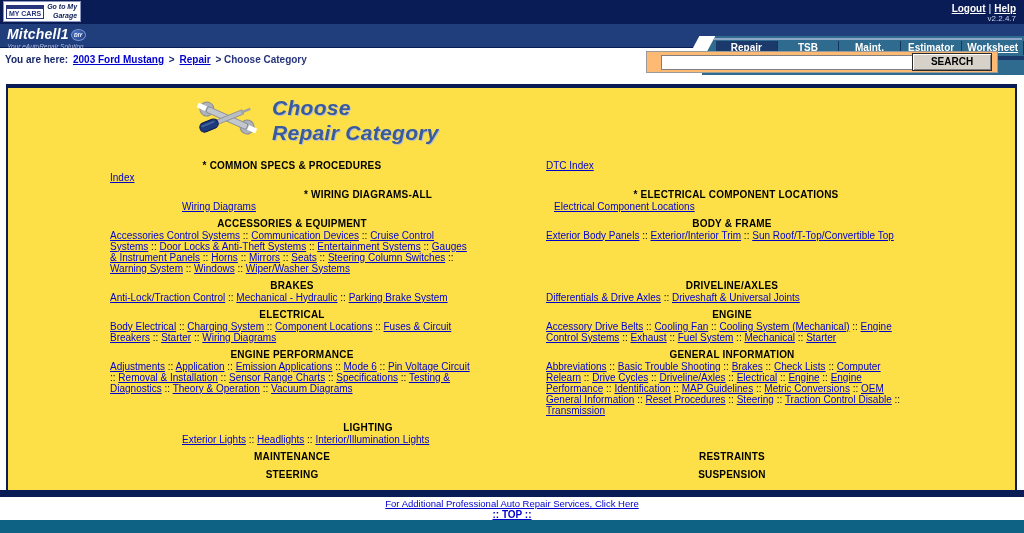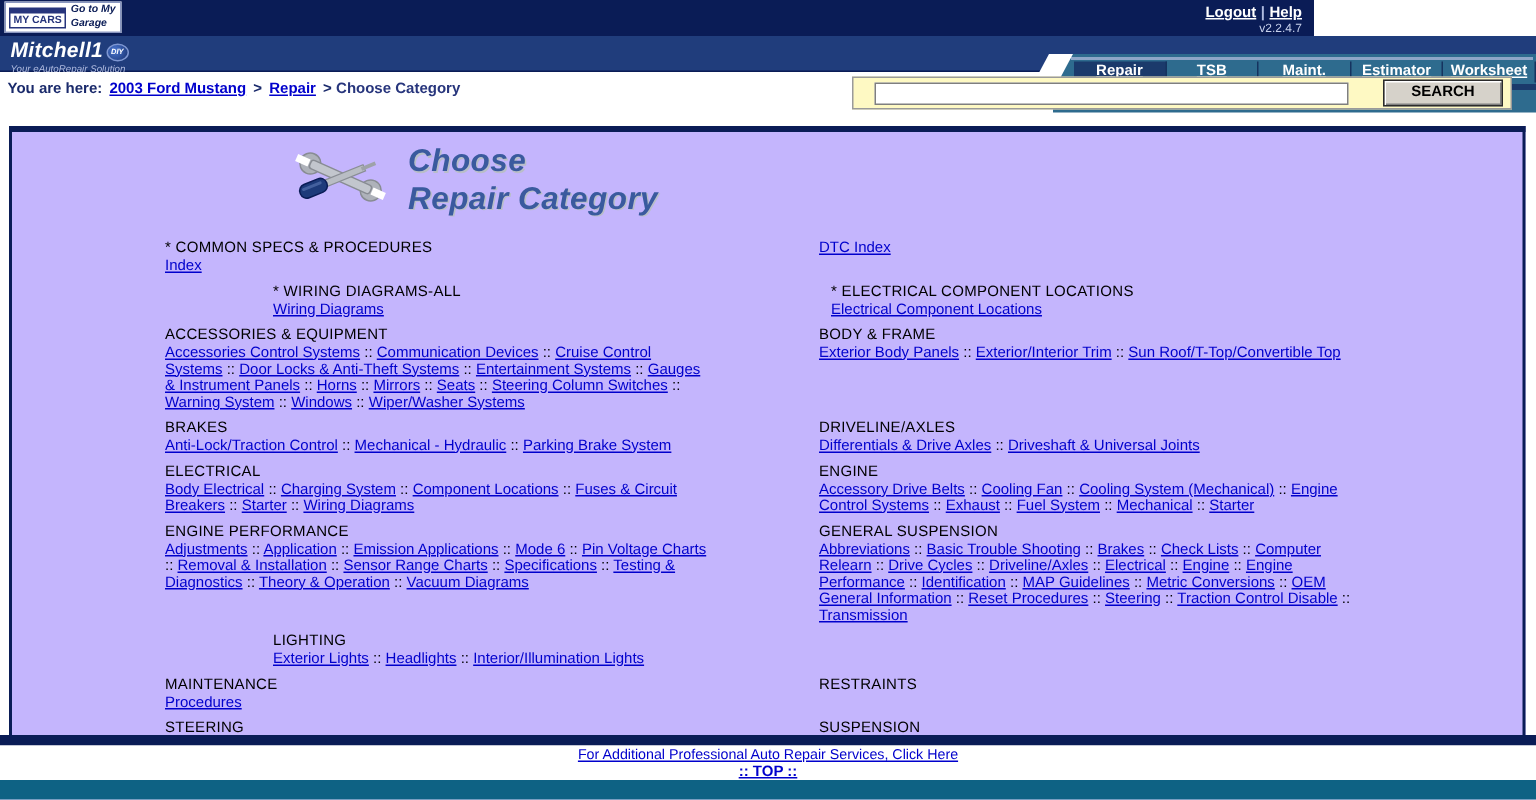--- a/index.html
+++ b/index.html
@@ -4,21 +4,21 @@
 <style>
   * { box-sizing: border-box; }
   html,body { margin:0; padding:0; }
   body {
     width:1024px; height:533px; position:relative; overflow:hidden;
     background:#ffffff; font-family:"Liberation Sans", sans-serif;
   }
   a { cursor:pointer; }
 
   
-  .topbar { position:absolute; left:0; top:0; width:876px; height:24px; background:#0a1c56; }
+  .topbar { position:absolute; left:0; top:0; width:1024px; height:24px; background:#0a1c56;text-align:right; }
   .mycars {
     position:absolute; left:3px; top:1px; height:21px; background:#fff;
     border:1px solid #8a97c0; display:flex; align-items:center; gap:3px; padding:1px 3px 1px 2px; cursor:pointer;
   }
   .plate {
     border:1px solid #27357c; border-top-width:4px; font-size:7px; font-weight:bold;
     color:#27357c; padding:1px 2px; line-height:1; white-space:nowrap;
   }
   .garage { font-size:7px; font-weight:bold; font-style:italic; color:#0a1c56; line-height:1.15; white-space:nowrap; }
   .logout-help { position:absolute; right:8px; top:3px; font-size:10px; font-weight:bold; color:#fff; }
@@ -52,51 +52,51 @@
   
   .breadcrumb {
     position:absolute; left:0; top:48px; width:570px; height:26px; background:#fff;
     padding:6px 0 0 5px; font-size:10px; font-weight:bold; color:#1a2a6b;
   }
   .breadcrumb a { color:#0000cc; text-decoration:underline; margin:0 2px; }
   .breadcrumb .cur { color:#27357c;text-align:right; }
 
   
   .search-panel {
-    position:absolute; right:16px; top:51px; width:440px; height:22px; background:#fef9c3;
+    position:absolute; right:26px; top:51px; width:352px; height:22px; background:#fdba74;
     border:1px solid #9a9a9a;
   }
   .search-input {
     position:absolute; left:14px; top:3px; width:316px; height:15px;
     border:1px solid #7f7f7f; font-size:10px; padding:0 3px; font-family:"Liberation Sans",sans-serif;
   }
   .search-btn {
     position:absolute; right:5px; top:1px; width:80px; height:18px;
     background:#d6d2ca; border:1px solid #2b2b2b;
     box-shadow: inset 1px 1px 0 #ffffff, inset -1px -1px 0 #808080;
     font-size:10px; font-weight:bold; color:#000; font-family:"Liberation Sans",sans-serif; cursor:pointer; line-height:14px;
   }
 
   
   .content {
-    position:absolute; left:6px; top:84px; width:1011px; height:406px; background:#c4b5fd;
+    position:absolute; left:6px; top:84px; width:1011px; height:406px; background:#fde047;
     border-top:4px solid #0a1c56; border-left:2px solid #0a1c56; border-right:2px solid #0a1c56;
     overflow:hidden;
   }
   .title-block { display:flex; align-items:flex-start; margin:8px 0 0 188px; }
   .title-icon { width:62px; height:44px; flex:0 0 auto; }
   .page-title { margin-left:14px; font-size:21px; font-weight:bold; font-style:italic; line-height:1.18;
     color:#3a5a9e; text-shadow:1px 1px 0 #b9bec8; letter-spacing:.3px; }
 
   .cat-table { margin:14px 0 0 102px; }
   .cat-row { display:flex; }
   .cat-cell { width:364px; }
   .cat-cell.right { margin-left:72px; width:372px; }
   .cat-section { margin-bottom:6px; }
-  .cat-title { font-size:10px; font-weight:normal; color:#000; line-height:12px; letter-spacing:.2px; }
+  .cat-title { font-size:10px; font-weight:bold; color:#000; line-height:12px; letter-spacing:.2px;text-align:center; }
   .cat-links { font-size:10px; line-height:11px; color:#000; }
   .cat-links a { color:#0000cc; text-decoration:underline; }
 
   
   .footer-bar { position:absolute; left:0; top:490px; width:1024px; height:7px; background:#0a1c56; }
   .footer { position:absolute; left:0; top:497px; width:1024px; height:23px; text-align:center; background:#fff; }
   .footer-line1 { font-size:9.5px; margin-top:1px; }
   .footer-line1 a { color:#0000cc; text-decoration:underline; }
   .footer-line2 { font-size:8.5px; color:#000; margin-top:1px; }
   .footer-line2 a { color:#0000cc; text-decoration:underline; }
@@ -241,43 +241,42 @@
           <div class="cat-section">
             <div class="cat-title">ENGINE</div>
             <div class="cat-links"><a>Accessory Drive Belts</a> :: <a>Cooling Fan</a> :: <a>Cooling System (Mechanical)</a> :: <a>Engine Control Systems</a> :: <a>Exhaust</a> :: <a>Fuel System</a> :: <a>Mechanical</a> :: <a>Starter</a></div>
           </div>
         </div>
       </div>
       <div class="cat-row">
         <div class="cat-cell">
           <div class="cat-section">
             <div class="cat-title">ENGINE PERFORMANCE</div>
-            <div class="cat-links"><a>Adjustments</a> :: <a>Application</a> :: <a>Emission Applications</a> :: <a>Mode 6</a> :: <a>Pin Voltage Charts</a> :: <a>Removal &amp; Installation</a> :: <a>Sensor Range Charts</a> :: <a>Specifications</a> :: <a>Testing &amp; Diagnostics</a> :: <a>Theory &amp; Operation</a> :: <a>Vacuum Diagrams</a></div>
-          </div>
-        </div>
-        <div class="cat-cell right">
-          <div class="cat-section">
-            <div class="cat-title">GENERAL SUSPENSION</div>
+            <div class="cat-links"><a>Adjustments</a> :: <a>Application</a> :: <a>Emission Applications</a> :: <a>Mode 6</a> :: <a>Pin Voltage Circuit</a> :: <a>Removal &amp; Installation</a> :: <a>Sensor Range Charts</a> :: <a>Specifications</a> :: <a>Testing &amp; Diagnostics</a> :: <a>Theory &amp; Operation</a> :: <a>Vacuum Diagrams</a></div>
+          </div>
+        </div>
+        <div class="cat-cell right">
+          <div class="cat-section">
+            <div class="cat-title">GENERAL INFORMATION</div>
             <div class="cat-links"><a>Abbreviations</a> :: <a>Basic Trouble Shooting</a> :: <a>Brakes</a> :: <a>Check Lists</a> :: <a>Computer Relearn</a> :: <a>Drive Cycles</a> :: <a>Driveline/Axles</a> :: <a>Electrical</a> :: <a>Engine</a> :: <a>Engine Performance</a> :: <a>Identification</a> :: <a>MAP Guidelines</a> :: <a>Metric Conversions</a> :: <a>OEM General Information</a> :: <a>Reset Procedures</a> :: <a>Steering</a> :: <a>Traction Control Disable</a> :: <a>Transmission</a></div>
           </div>
         </div>
       </div>
       <div class="cat-row">
         <div class="cat-cell right">
           <div class="cat-section">
             <div class="cat-title">LIGHTING</div>
             <div class="cat-links"><a>Exterior Lights</a> :: <a>Headlights</a> :: <a>Interior/Illumination Lights</a></div>
           </div>
         </div>
       </div>
       <div class="cat-row">
         <div class="cat-cell">
           <div class="cat-section">
             <div class="cat-title">MAINTENANCE</div>
-            <div class="cat-links"><a>Procedures</a></div>
           </div>
         </div>
         <div class="cat-cell right">
           <div class="cat-section">
             <div class="cat-title">RESTRAINTS</div>
           </div>
         </div>
       </div>
       <div class="cat-row">
         <div class="cat-cell">

